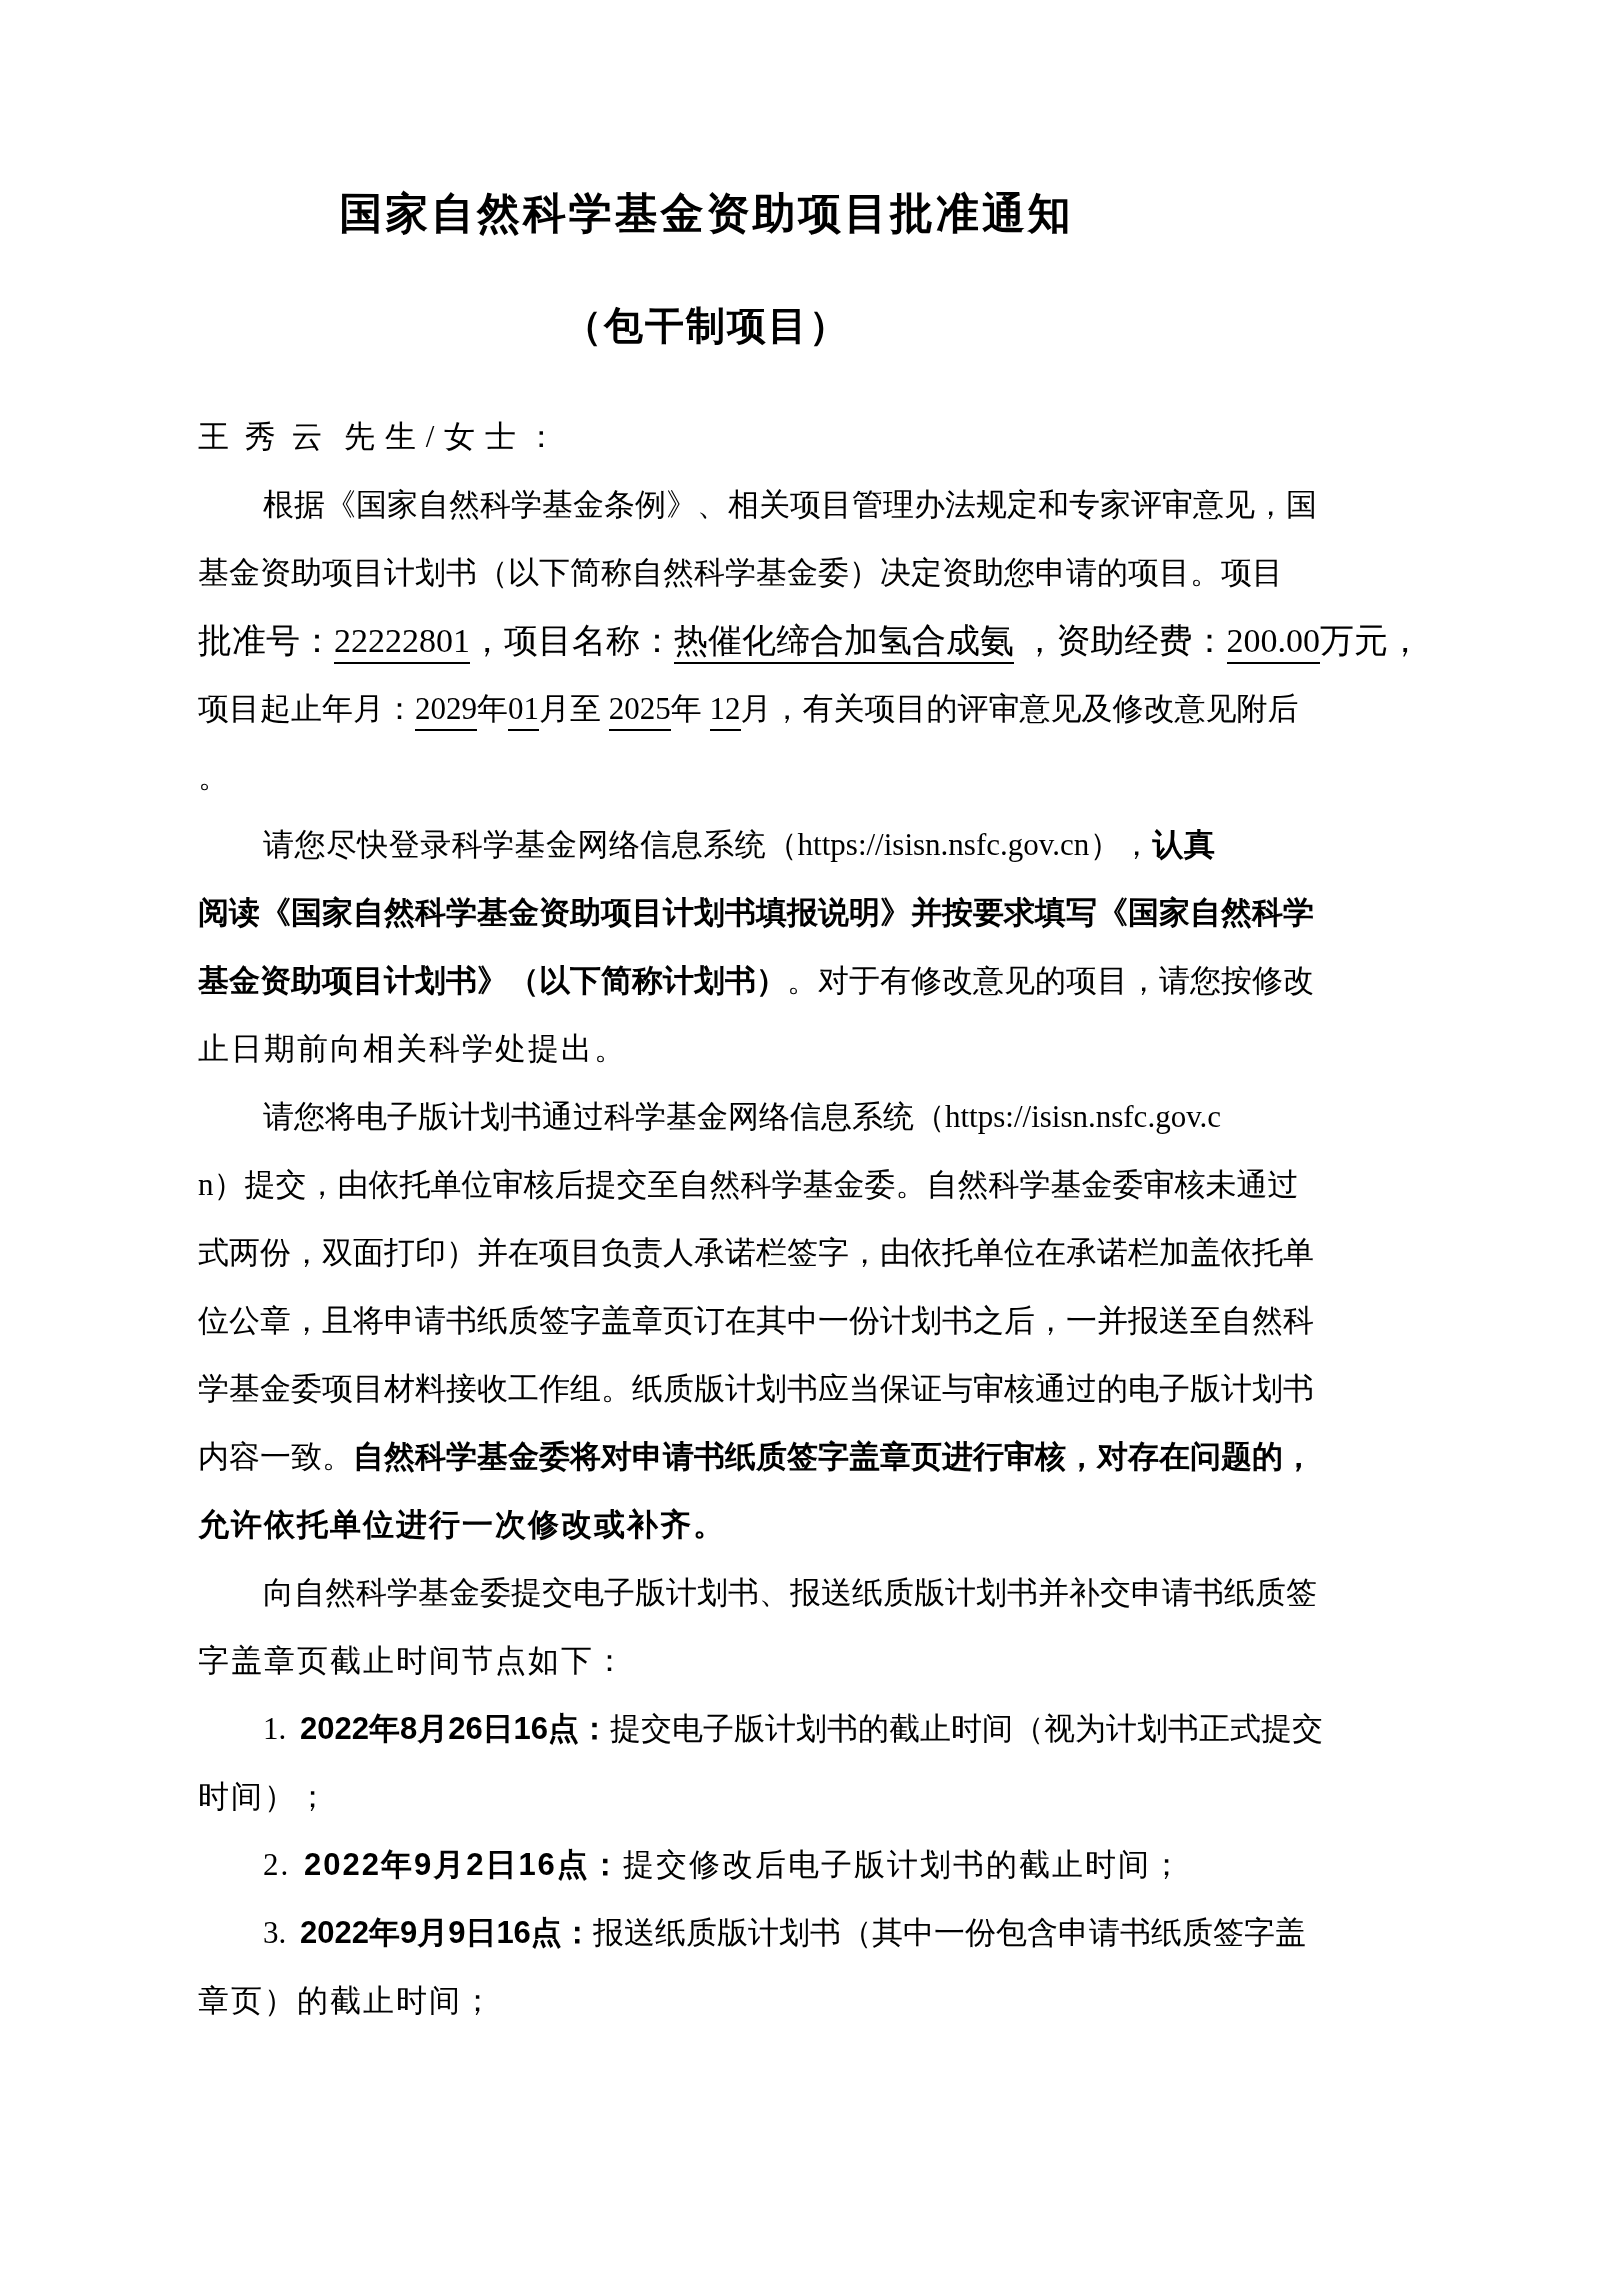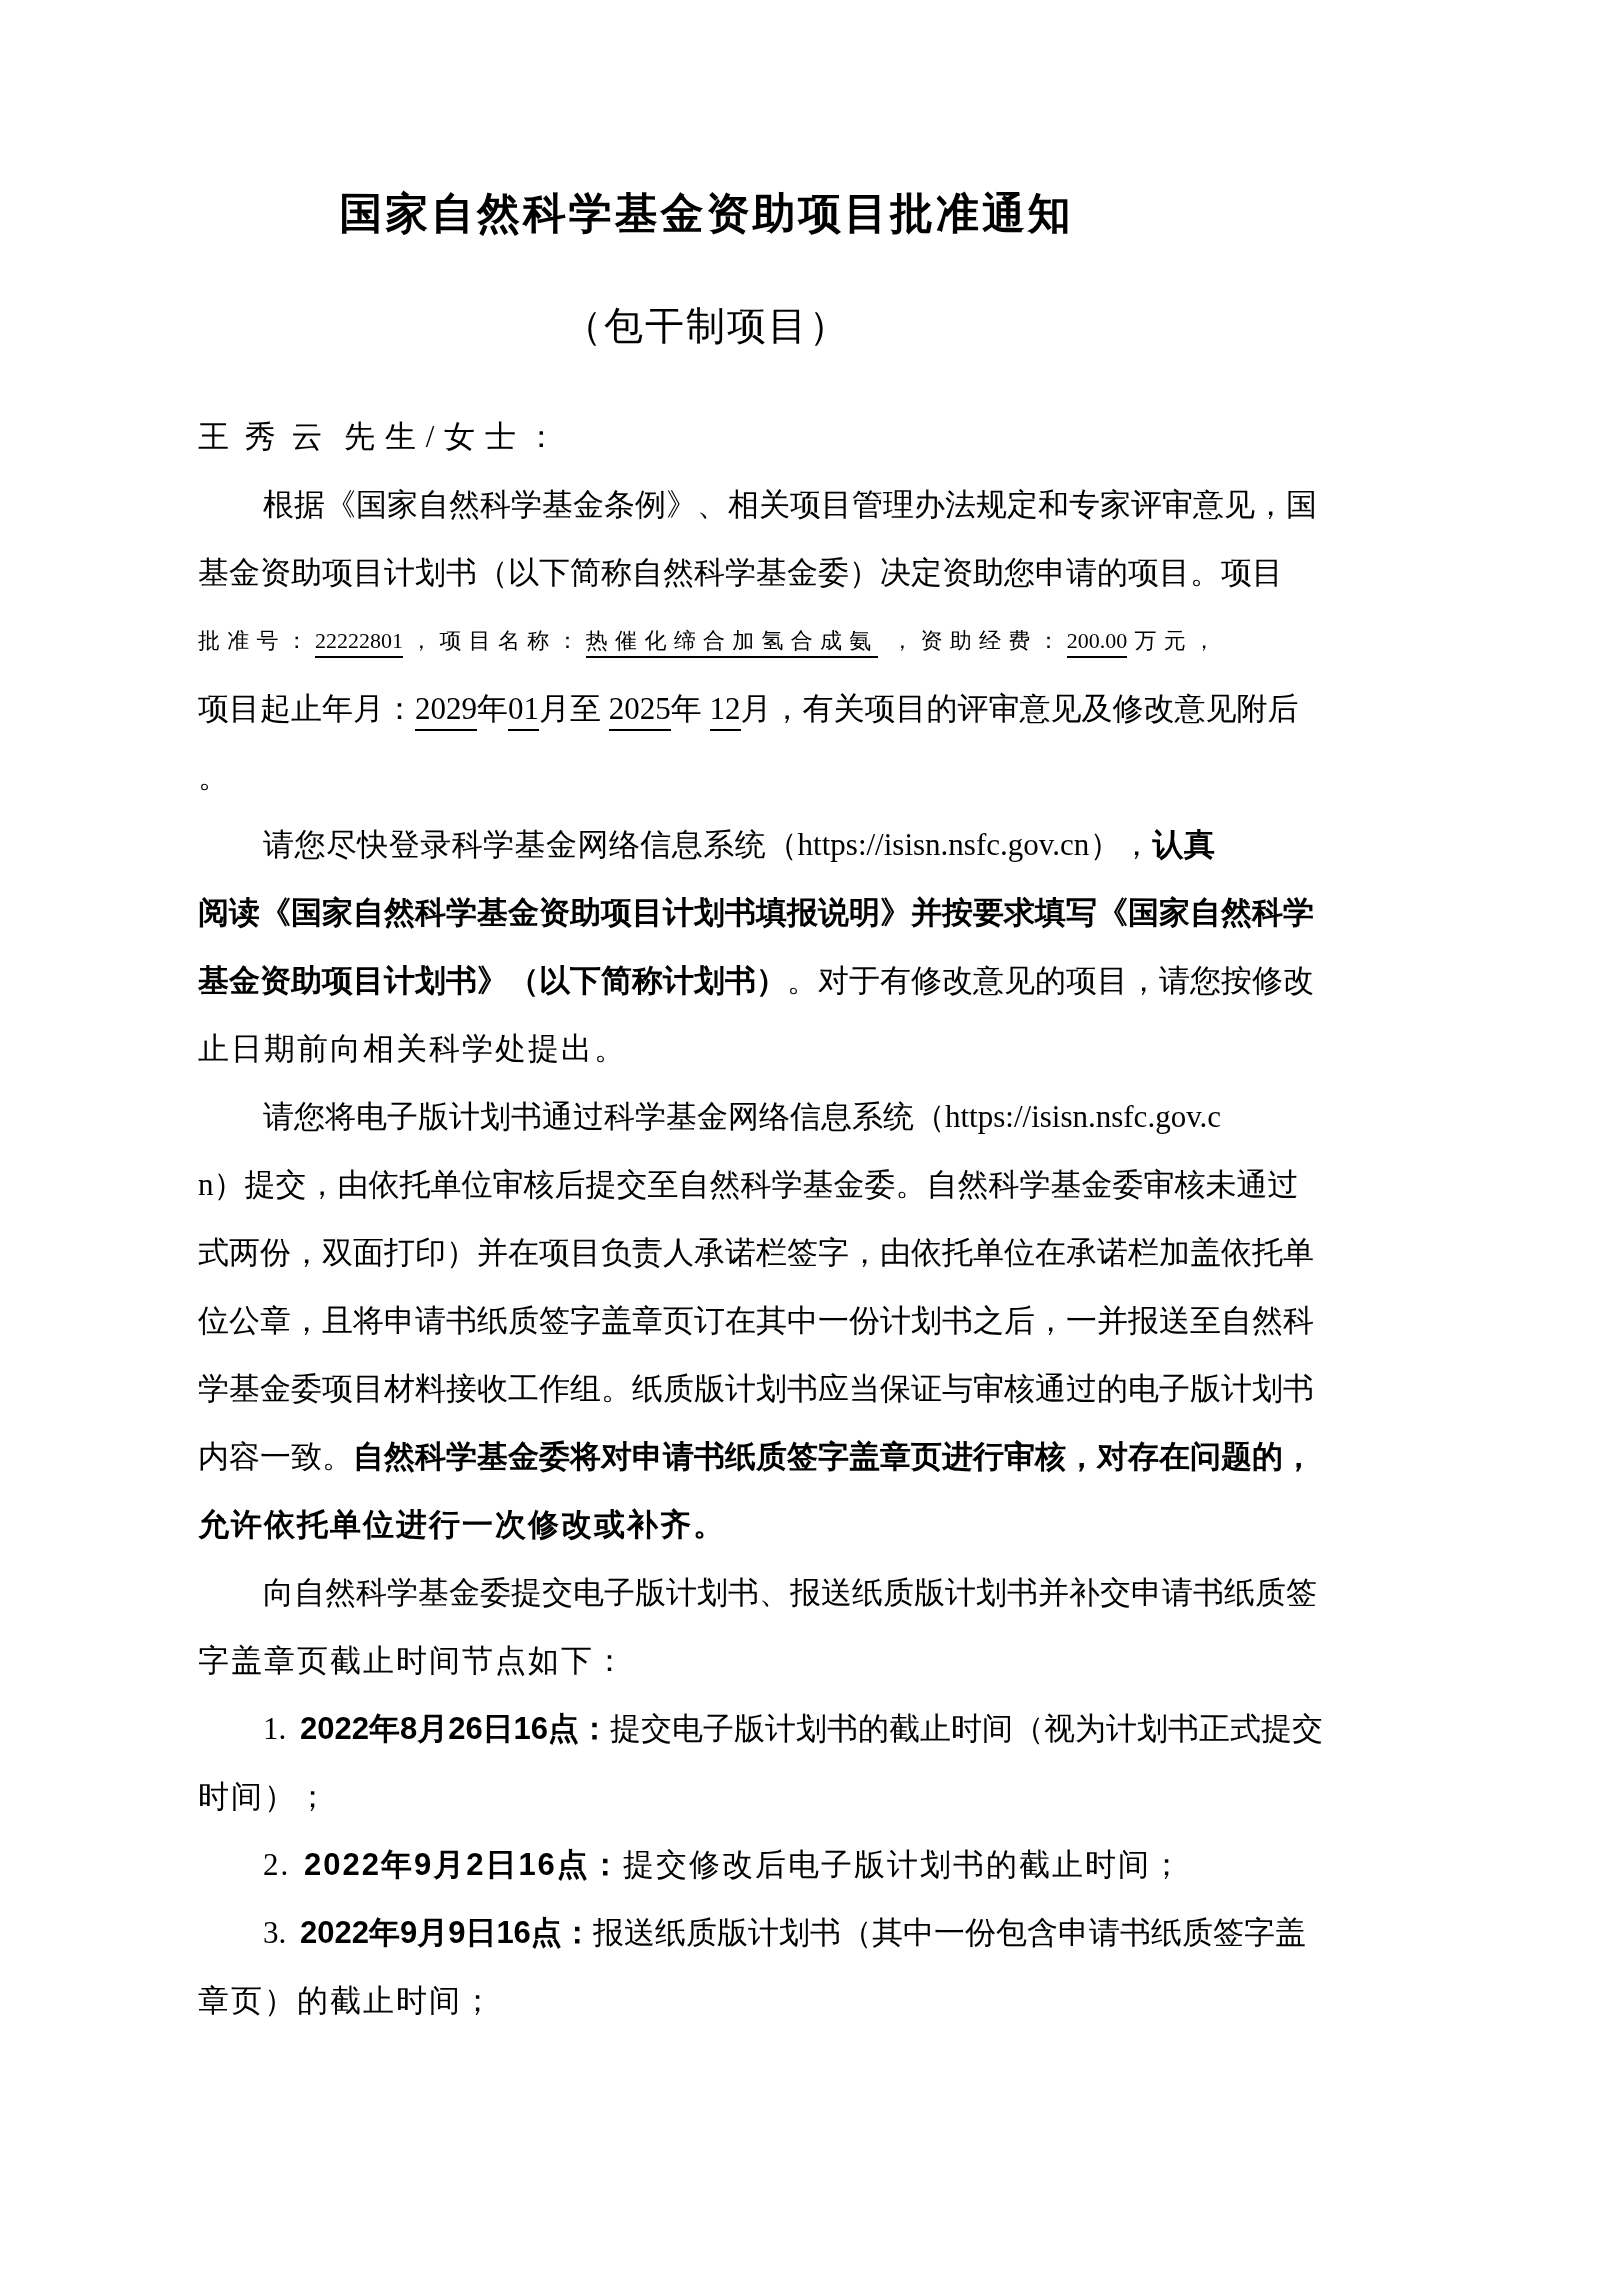--- a/index.html
+++ b/index.html
@@ -15,37 +15,37 @@
   .doc-title {
     text-align:center;
     font-size:43px; line-height:55px;
     font-weight:bold; letter-spacing:2.9px;
     font-family:"Liberation Sans","DejaVu Sans",sans-serif;
     margin-bottom:61px;
   }
   .doc-subtitle {
     text-align:center;
     font-size:39px; line-height:47px;
-    font-weight:normal; letter-spacing:2px;
+    font-weight:bold; letter-spacing:2px;
     font-family:"Liberation Sans","DejaVu Sans",sans-serif;
     margin-bottom:54px;
   }
   .line {
     height:68px; line-height:68px;
     font-size:31px;
     white-space:nowrap;
     letter-spacing:2px;
   }
   .just {
     letter-spacing:0;
     text-align:justify;
     text-align-last:justify;
   }
   .indent { padding-left:65px; }
-  .fit { font-size:22px; }
+  .fit { font-size:34px; }
   .u { border-bottom:2.9px solid #000; padding-bottom:2.9px; }
   .b {
     font-weight:bold;
     font-family:"Liberation Sans","DejaVu Sans",sans-serif;
   }
   .name { letter-spacing:15.7px; margin-right:6px; }
   .salu { letter-spacing:9.8px; }
   .num { margin-right:13.7px; }
 </style>
 </head>

